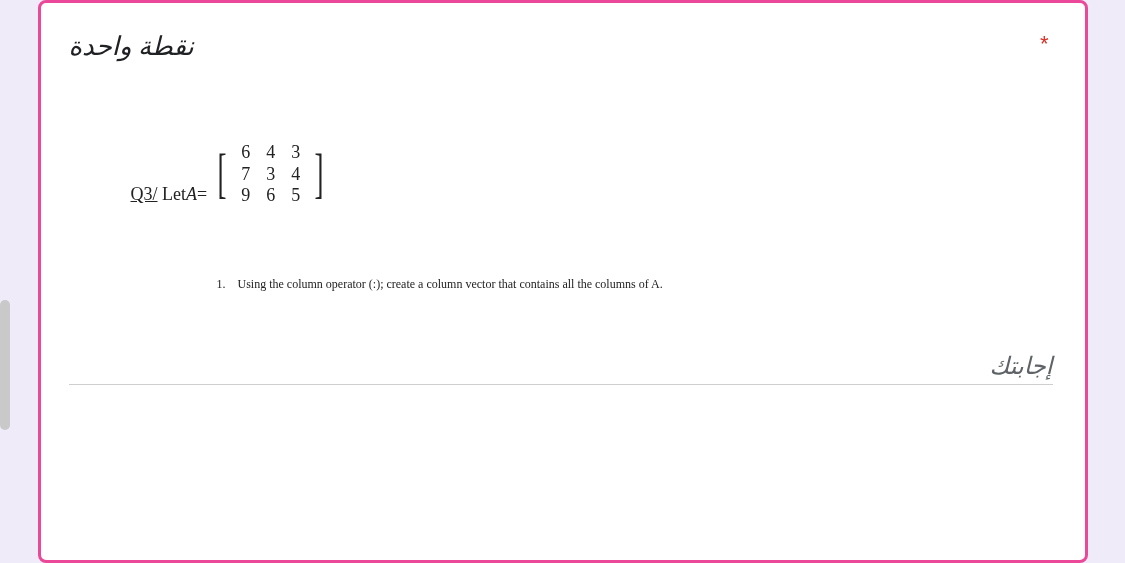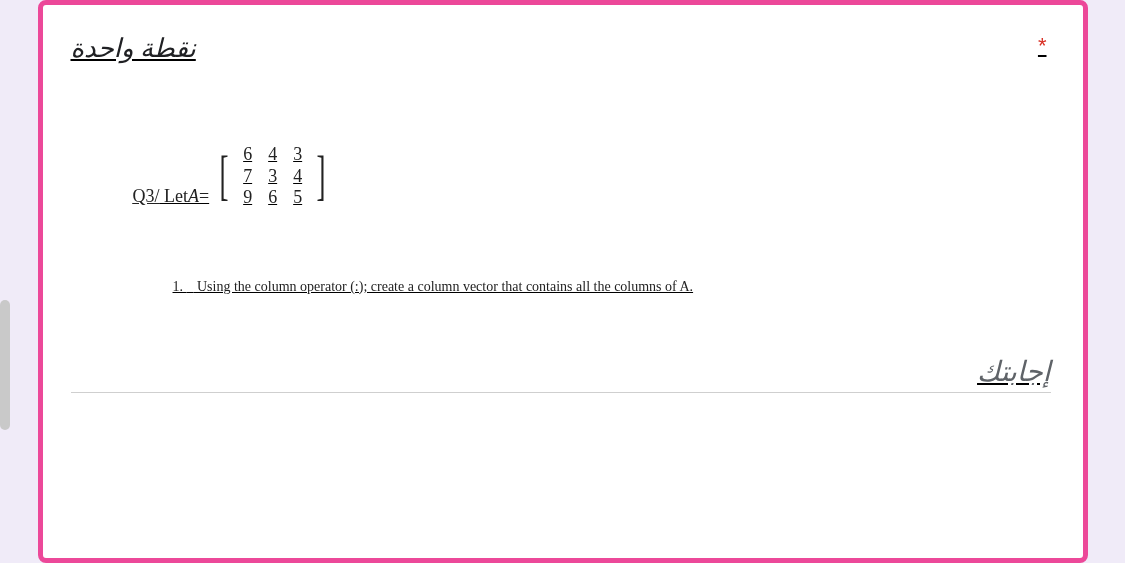--- a/index.html
+++ b/index.html
@@ -10,26 +10,25 @@
       justify-content: center;
       padding: 0;
       width: 1125px;
       height: 563px;
       overflow: hidden;
     }
     .card {
       background: #fff;
       width: 1050px;
       margin: 0 auto;
-      border: 5px solid #ec4899;
+      border: 3px solid #ec4899;
       border-radius: 8px;
       padding: 28px 28px 28px 28px;
       position: relative;
       min-height: 563px;
-      text-decoration: underline;
     }
     .header-row {
       display: flex;
       justify-content: space-between;
       align-items: flex-start;
       margin-bottom: 80px;
     }
     .points-label {
       color: #202124;
       font-size: 26px;
@@ -81,32 +80,32 @@
       margin: 0 2px;
       font-size: 18px;
     }
     table.matrix td {
       padding: 0px 8px;
       text-align: center;
       line-height: 1.2;
     }
     .instruction-list {
       font-family: Georgia, 'Times New Roman', serif;
-      font-size: 14px;
+      font-size: 12px;
       color: #222;
-      margin-left: 62px;
+      margin-left: 108px;
       margin-bottom: 60px;
     }
     .answer-area {
       text-align: right;
       padding-right: 4px;
     }
     .answer-label {
       font-family: 'Times New Roman', serif;
-      font-size: 28px;
+      font-size: 24px;
       color: #5f6368;
       direction: rtl;
       display: block;
       margin-bottom: 4px;
       font-style: italic;
       text-align: right;
     }
     .answer-line {
       border-bottom: 1px solid #cfcfcf;
       height: 1px;

